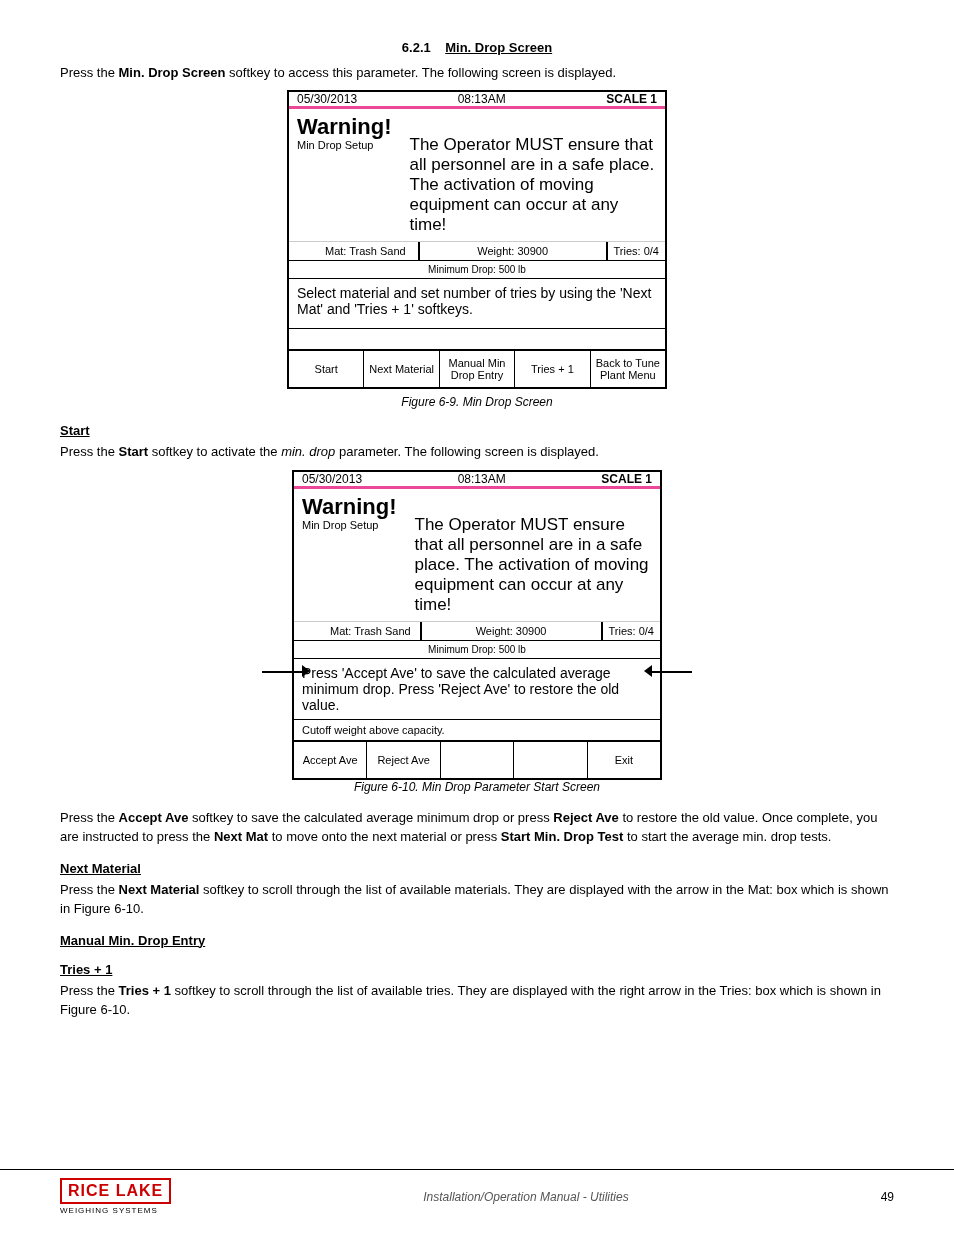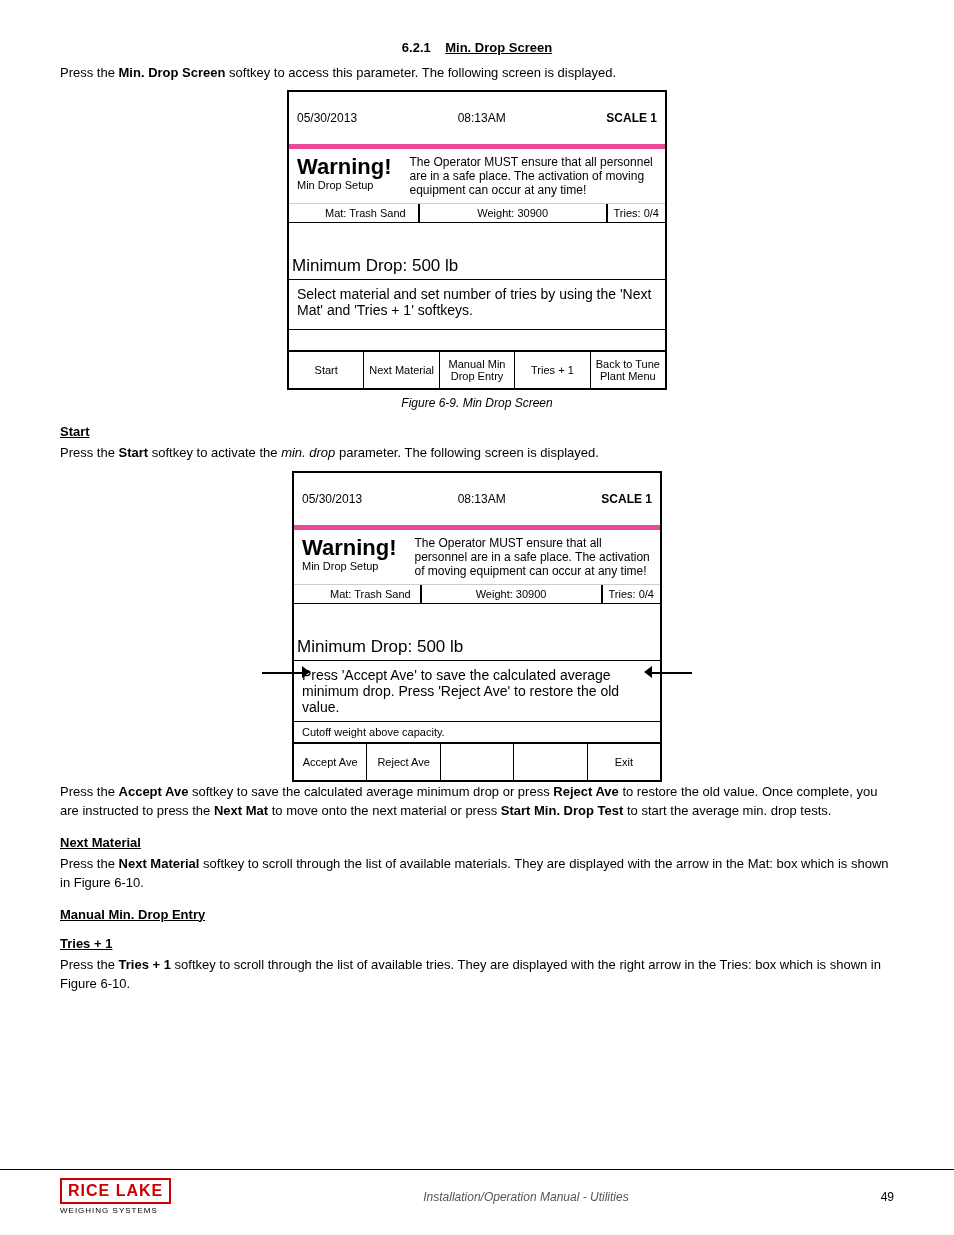--- a/index.html
+++ b/index.html
@@ -38,22 +38,22 @@
     .screen-mockup {
       border: 2px solid #000;
       width: 380px;
       margin: 0 auto 6px auto;
       font-size: 12px;
     }
 
     .screen-header {
       display: flex;
       justify-content: space-between;
-      padding: 19px 8px;
-      border-bottom: 5px solid #ec4899;
+      padding: 0 8px;
+      border-bottom: 3px solid #ec4899;
       font-size: 12px;
     }
 
     .screen-warning-row {
       display: flex;
       padding: 6px 8px;
       gap: 18px;
       border-bottom: 1px solid #ccc;
     }
 
@@ -66,22 +66,23 @@
       font-weight: bold;
       line-height: 1.1;
     }
 
     .warning-subtitle {
       font-size: 11px;
       text-align: left;
     }
 
     .warning-right {
-      font-size: 12px;
+      font-size: 17px;
       flex: 1;
+      margin-top: 20px;
     }
 
     .screen-mat-row {
       display: flex;
       border-bottom: 1px solid #000;
     }
 
     .mat-cell {
       border-right: 1px solid #000;
       padding: 3px 6px;
@@ -89,25 +90,24 @@
     }
 
     .mat-cell:last-child {
       border-right: none;
     }
 
     .mat-cell.flex1 { flex: 1; padding-left: 36px; }
     .mat-cell.flex2 { flex: 2; text-align: center; }
 
     .screen-min-drop-row {
-      text-align: left;
+      text-align: center;
       padding: 3px;
       border-bottom: 1px solid #000;
-      font-size: 17px;
-      margin-top: 30px;
+      font-size: 10px;
     }
 
     .screen-text-area {
       padding: 6px 8px;
       font-size: 14px;
       min-height: 50px;
       border-bottom: 1px solid #000;
     }
 
     .screen-extra-row {
@@ -363,20 +363,21 @@
           <div class="softkey">Accept Ave</div>
           <div class="softkey">Reject Ave</div>
           <div class="softkey">&nbsp;</div>
           <div class="softkey">&nbsp;</div>
           <div class="softkey">Exit</div>
         </div>
       </div>
     </div>
   </div>
 
+  <p class="figure-caption">Figure 6-10. Min Drop Parameter Start Screen</p>
 
   <p class="body-text">
     Press the <strong>Accept Ave</strong> softkey to save the calculated average minimum drop or press <strong>Reject Ave</strong> to restore the old value. Once complete, you are instructed to press the <strong>Next Mat</strong> to move onto the next material or press <strong>Start Min. Drop Test</strong> to start the average min. drop tests.
   </p>
 
   <div class="sub-heading">Next Material</div>
   <p class="body-text">
     Press the <strong>Next Material</strong> softkey to scroll through the list of available materials. They are displayed with the arrow in the Mat: box which is shown in Figure 6-10.
   </p>
 

